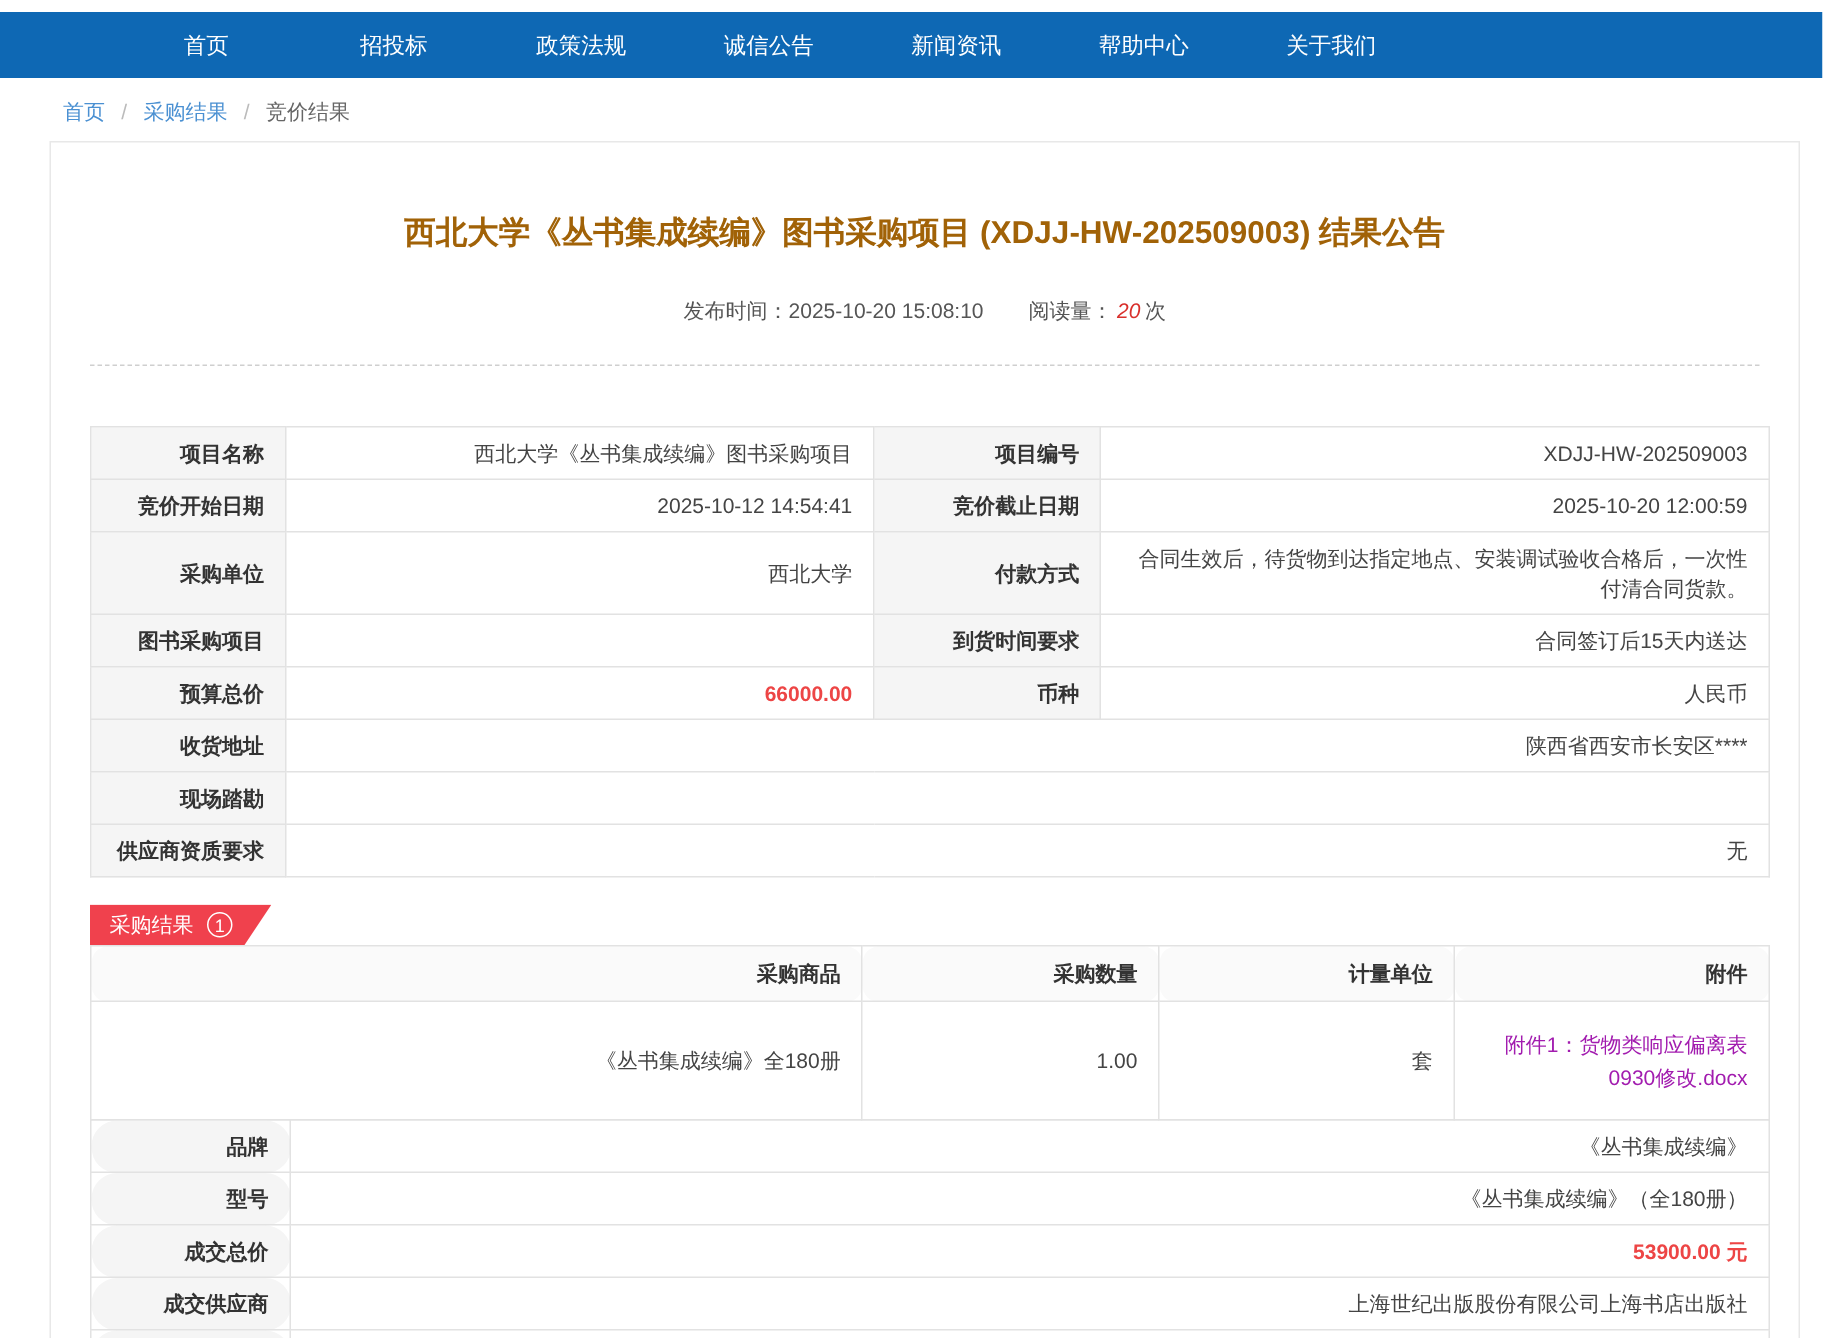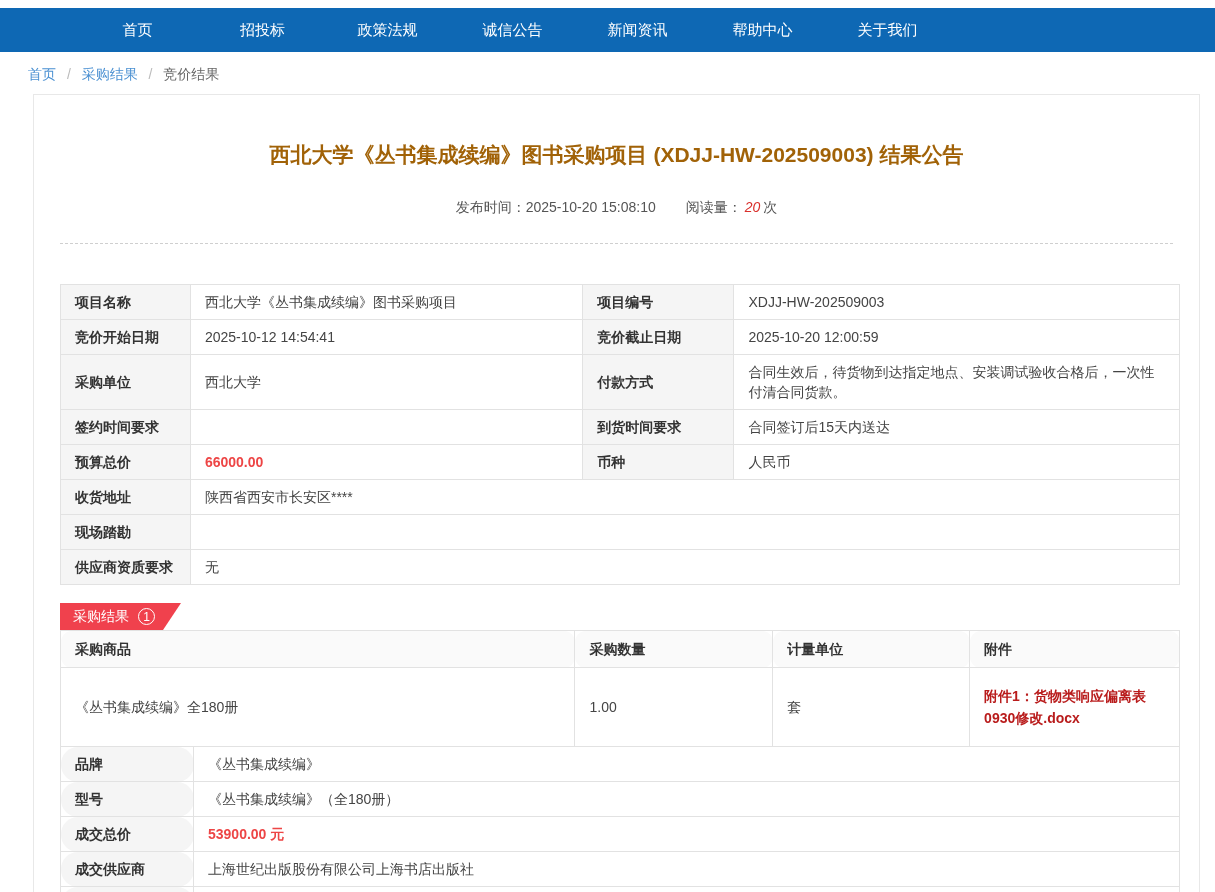--- a/index.html
+++ b/index.html
@@ -22,21 +22,21 @@
   .nav-tab {
     width: 125px;
     display: flex; align-items: center; justify-content: center;
     color: #ffffff; font-size: 15px;
     text-decoration: none; cursor: pointer;
   }
   .nav-tab.active { background: #0a4c86; }
 
   
   .breadcrumb {
-    padding: 14px 0 10px 28px;
+    padding: 14px 0 10px 42px;
     font-size: 14px; color: #666;
   }
   .breadcrumb a { color: #4a90d2; text-decoration: none; cursor: pointer; }
   .breadcrumb .sep { color: #bbb; margin: 0 7px; }
   .breadcrumb .current { color: #666; }
 
   
   .card {
     margin-left: 33px;
     width: 1167px;
@@ -61,21 +61,21 @@
     margin-top: 26px;
     border-bottom: 1px dashed #cfcfcf;
   }
 
   
   table { border-collapse: collapse; width: 1120px; font-size: 14px; }
   .info-table { margin-top: 40px; }
   td, th {
     border: 1px solid #e2e2e2;
     padding: 7px 14px;
-    text-align: left;
+    text-align: right;
     vertical-align: middle;
     line-height: 20px;
     color: #444;
     font-weight: normal;
   }
   th.lbl, td.lbl {
     background: #f5f5f5;
     color: #333; font-weight: bold;
     white-space: nowrap;
   }
@@ -105,21 +105,21 @@
   }
 
   
   .goods-table th { background: #fafafa; font-weight: bold; color: #333; }
   .goods-table .g1 { width: 515px; }
   .goods-table .g2 { width: 198px; }
   .goods-table .g3 { width: 197px; }
   .goods-table .g4 { width: 210px; }
   .goods-table td { padding-top: 17px; padding-bottom: 17px; }
   .goods-table th { padding-top: 8px; padding-bottom: 8px; border-radius: 11px; }
-  a.attachment { color: #b91c1c; text-decoration: none; cursor: pointer; line-height: 22px; display: inline-block; font-weight: bold; }
+  a.attachment { color: #a21caf; text-decoration: none; cursor: pointer; line-height: 22px; display: inline-block; }
 
   .detail-table { margin-top: -1px; }
   .detail-table .d1 { width: 133px; border-radius: 17px; }
 </style>
 </head>
 <body>
 
 <nav class="topnav">
   <div class="nav-spacer"></div>
   <a class="nav-tab">首页</a>
@@ -163,21 +163,21 @@
       <td class="lbl c3">竞价截止日期</td>
       <td class="c4">2025-10-20 12:00:59</td>
     </tr>
     <tr>
       <td class="lbl c1">采购单位</td>
       <td class="c2">西北大学</td>
       <td class="lbl c3">付款方式</td>
       <td class="c4">合同生效后，待货物到达指定地点、安装调试验收合格后，一次性付清合同货款。</td>
     </tr>
     <tr>
-      <td class="lbl c1">签约时间要求</td>
+      <td class="lbl c1">图书采购项目</td>
       <td class="c2"></td>
       <td class="lbl c3">到货时间要求</td>
       <td class="c4">合同签订后15天内送达</td>
     </tr>
     <tr>
       <td class="lbl c1">预算总价</td>
       <td class="c2 red bold">66000.00</td>
       <td class="lbl c3">币种</td>
       <td class="c4">人民币</td>
     </tr>

